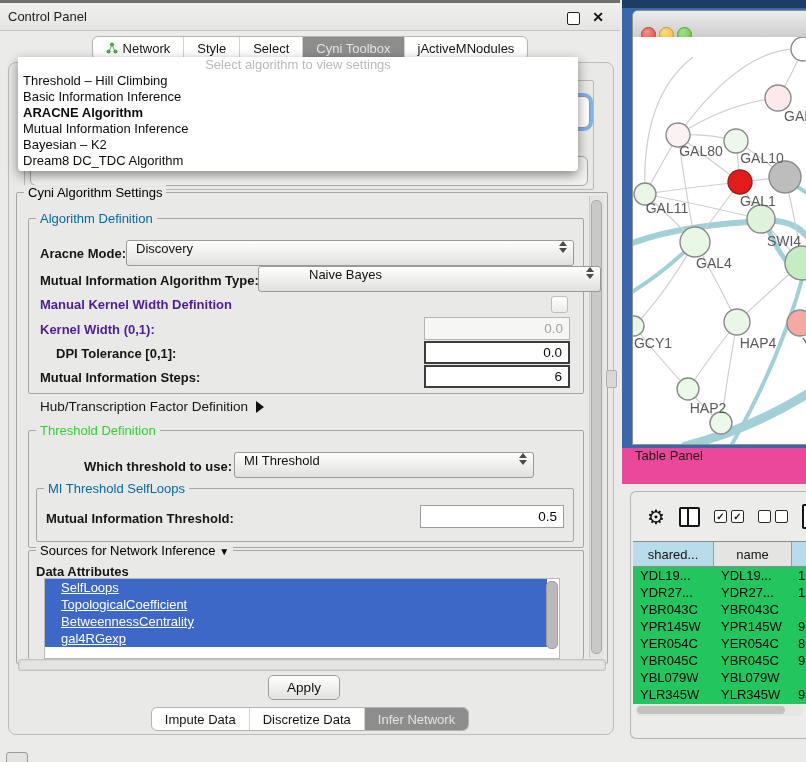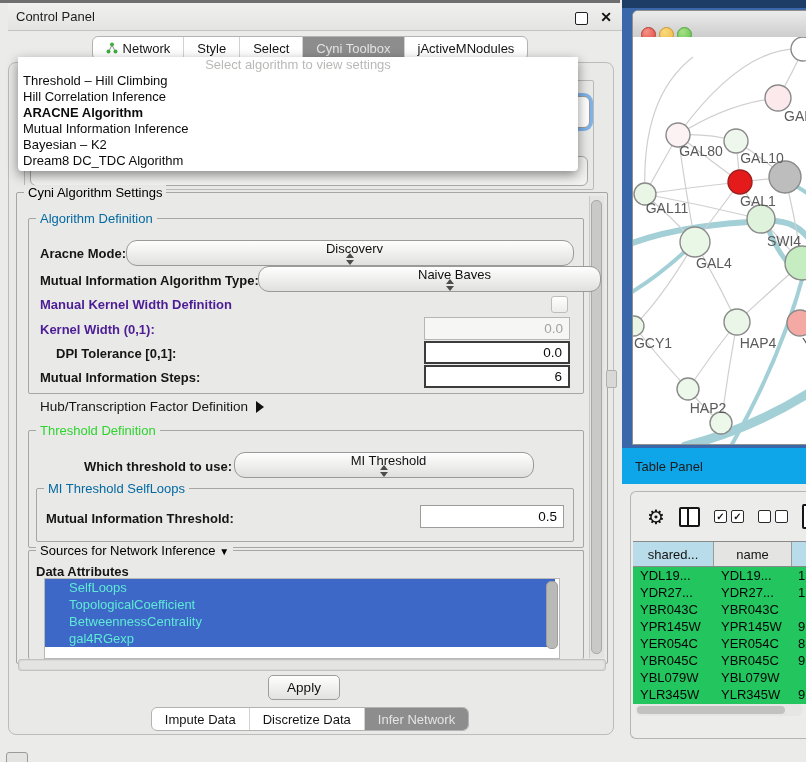--- a/index.html
+++ b/index.html
@@ -2,21 +2,21 @@
 <html><head>
 <meta charset="utf-8">
 <style>
   html,body{margin:0;padding:0;}
   body{width:806px;height:762px;position:relative;overflow:hidden;
        background:#ebebe9;font-family:"Liberation Sans",sans-serif;
        -webkit-font-smoothing:antialiased;}
   .abs{position:absolute;}
   
   #cp-topline{left:0;top:0;width:620px;height:3px;background:#6f6f6f;}
-  #cp-titlebar{left:8px;top:3px;width:620px;height:27px;background:linear-gradient(#f0f0ef,#e4e4e2);
+  #cp-titlebar{left:0;top:3px;width:620px;height:27px;background:linear-gradient(#f0f0ef,#e4e4e2);
                border-bottom:1px solid #c4c4c2;display:flex;align-items:center;}
   #cp-title{margin-left:8px;font-size:13px;color:#1c1c1c;}
   #cp-float{position:absolute;right:40px;top:9px;width:11px;height:11px;border:1.6px solid #222;border-radius:2px;background:#fff;}
   #cp-close{position:absolute;right:16px;top:6px;font-size:14px;font-weight:bold;color:#111;}
   
   .tabgroup{display:flex;border:1px solid #b3b3b1;border-radius:6px;overflow:hidden;background:#fff;height:22px;align-items:stretch;}
   .tab{display:flex;align-items:center;gap:5px;padding:0 13px;font-size:13px;color:#141414;border-left:1px solid #d2d2d0;cursor:default;}
   .tab:first-child{border-left:none;}
   .tab.selected{background:#8d8d8d;color:#e4e4e4;}
   #top-tabbar{left:0;top:36px;width:620px;display:flex;justify-content:center;}
@@ -36,64 +36,64 @@
   .dd-item{height:16px;line-height:16px;font-size:13px;color:#0b0b0b;padding-left:5px;white-space:nowrap;}
   .dd-item.bold{font-weight:bold;}
   
   .group{position:absolute;border:1px solid #a6a6a4;border-radius:2px;}
   .gtitle{position:absolute;font-size:13px;background:#e9e9e8;padding:0 4px;white-space:nowrap;z-index:5;}
   .blue-t{color:#0369a1;}
   .green-t{color:#2fd32f;}
   .lbl{position:absolute;font-size:13px;font-weight:bold;color:#151515;white-space:nowrap;}
   .lbl.dis{color:#4c1d95;}
   
-  .combo{position:absolute;height:24px;border:1px solid #9a9a98;border-radius:11px;
-         background:linear-gradient(#fefefe,#e0e0de);display:flex;align-items:center;flex-direction:column;}
+  .combo{position:absolute;height:24px;border:1px solid #9a9a98;border-radius:3px;
+         background:linear-gradient(#fefefe,#e0e0de);display:flex;}
   .combo .ctext{flex:1;font-size:13px;color:#111;padding-left:9px;white-space:nowrap;overflow:hidden;}
   .spin{width:20px;display:flex;flex-direction:column;align-items:center;gap:2px;}
   .spin i{width:0;height:0;border-left:4px solid transparent;border-right:4px solid transparent;display:block;}
   .spin .up{border-bottom:5px solid #4c4c4c;}
   .spin .dn{border-top:5px solid #4c4c4c;}
   
   .field{position:absolute;background:#fff;font-size:13.5px;color:#0a0a0a;text-align:right;
          padding-right:6px;line-height:21px;}
   .field.dark{border:2px solid #3c3c3c;}
   .field.lite{border:1px solid #b5b5b3;background:#f6f6f4;color:#a3a3a1;}
   .field.mid{border:1px solid #9c9c9a;}
   .checkbox{position:absolute;width:15px;height:15px;border:1px solid #bdbdbb;border-radius:3px;
             background:linear-gradient(#fff,#ececea);}
   
   .sb-track-v{position:absolute;background:#e3e3e1;border-left:1px solid #c9c9c7;}
   .sb-thumb{position:absolute;background:#c9c9c7;border:1px solid #a9a9a7;border-radius:5px;}
   .hstrip{position:absolute;background:#d9d9d7;border:1px solid #c2c2c0;border-radius:3px;}
   .hstrip .bar{position:absolute;left:1px;top:1px;right:1px;bottom:1px;background:#e4e4e2;border-radius:3px;}
   
   #attr-list{left:44px;top:578px;width:514px;height:79px;background:#fff;border:1px solid #b9b9b7;overflow:hidden;}
-  .attr-item{height:17px;line-height:17px;font-size:13px;color:#5eead4;background:#3d68c8;padding-left:24px;width:486px;}
+  .attr-item{height:17px;line-height:17px;font-size:13px;color:#ffffff;background:#3d68c8;padding-left:16px;width:486px;text-decoration:underline;}
   #attr-sb{position:absolute;right:1px;top:2px;width:10px;height:66px;background:#b9b9b7;border-radius:5px;border:1px solid #9f9f9d;}
   
   #apply-btn{left:268px;top:675px;width:70px;height:23px;border:1px solid #9d9d9b;border-radius:5px;
              background:linear-gradient(#fefefe,#e2e2e0);font-size:13.5px;color:#111;
              display:flex;align-items:center;justify-content:center;}
   
   #hub-row{left:40px;top:399px;font-size:13.5px;color:#151515;display:flex;align-items:center;gap:8px;}
   .tri-right{width:0;height:0;border-top:6px solid transparent;border-bottom:6px solid transparent;border-left:8px solid #111;}
   
   #blue-panel{left:622px;top:0;width:184px;height:455px;background:#3a67a9;}
   #blue-dark{left:622px;top:0;width:184px;height:8px;background:#1d3d66;}
   #net-window{left:632px;top:10px;width:174px;height:433px;border:1px solid #8f8f8d;border-right:none;
               border-radius:6px 0 0 0;background:#fff;overflow:hidden;}
   #net-titlebar{position:absolute;left:0;top:0;width:100%;height:26px;
                 background:linear-gradient(#ebebeb,#cdcdcd);border-bottom:1px solid #a0a0a0;}
   .light{position:absolute;top:16px;width:13px;height:13px;border-radius:50%;}
   #net-canvas{position:absolute;left:0;top:26px;width:174px;height:407px;background:#fff;}
   
   #splitter-handle{left:606px;top:370px;width:9px;height:16px;background:#d8d8d6;border:1px solid #b0b0ae;border-radius:2px;}
   
-  #tp-bar{left:622px;top:448px;width:184px;height:36px;background:#0ea5e9;display:flex;align-items:center;}
+  #tp-bar{left:622px;top:448px;width:184px;height:36px;background:#ec4899;display:flex;}
   #tp-title{margin-left:13px;font-size:13px;color:#1c1c1c;}
   #tp-container{left:630px;top:491px;width:176px;height:246px;background:#ececea;
                 border:1px solid #b5b5b3;border-right:none;border-radius:6px 0 0 6px;overflow:hidden;}
   #tp-toolbar{position:absolute;left:0;top:0;width:100%;height:49px;display:flex;align-items:center;gap:14px;padding-left:16px;}
   #gear-ic{font-size:20px;color:#111;line-height:20px;}
   #cols-ic{width:17px;height:16px;border:2px solid #151515;border-radius:2px;position:relative;background:#fff;}
   #cols-ic::after{content:"";position:absolute;left:6px;top:0;width:2px;height:100%;background:#151515;}
   .cb-pair{display:flex;gap:4px;}
   .mini-cb{width:11px;height:11px;border:1.5px solid #2a2a2a;border-radius:2px;font-size:10px;line-height:11px;
            text-align:center;color:#111;background:#fff;font-weight:bold;}
@@ -156,21 +156,21 @@
 
 <div class="abs" id="main-panel"></div>
 
 <div class="abs" id="hidden-group"></div>
 <div class="abs" id="hidden-combo-top"></div>
 <div class="abs" id="hidden-combo-bottom"></div>
 
 <div class="abs" id="algo-popup">
   <div id="algo-placeholder">Select algorithm to view settings</div>
   <div class="dd-item">Threshold – Hill Climbing</div>
-  <div class="dd-item">Hill Correlation Inference</div>
+  <div class="dd-item">Basic Information Inference</div>
   <div class="dd-item bold">ARACNE Algorithm</div>
   <div class="dd-item">Mutual Information Inference</div>
   <div class="dd-item">Bayesian – K2</div>
   <div class="dd-item">Dream8 DC_TDC Algorithm</div>
 </div>
 
 <div class="group" style="left:16px;top:192px;width:590px;height:470px;"></div>
 <span class="gtitle" style="left:24px;top:185px;">Cyni Algorithm Settings</span>
 <div class="sb-track-v" style="left:589px;top:196px;width:14px;height:462px;"></div>
 <div class="sb-thumb" style="left:591px;top:200px;width:9px;height:452px;"></div>

